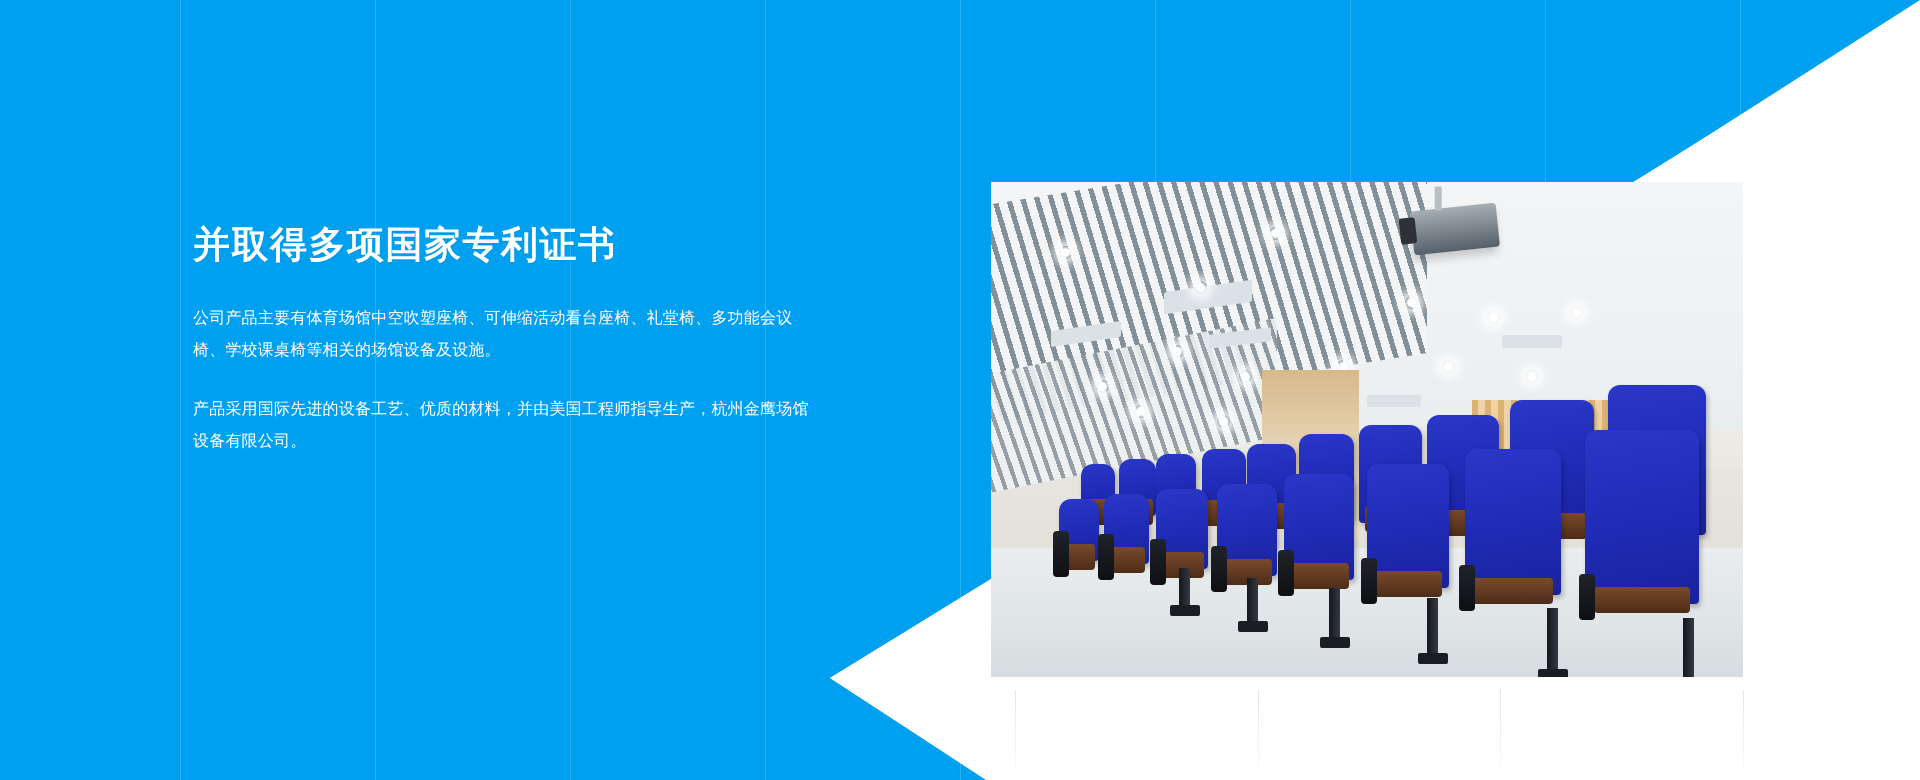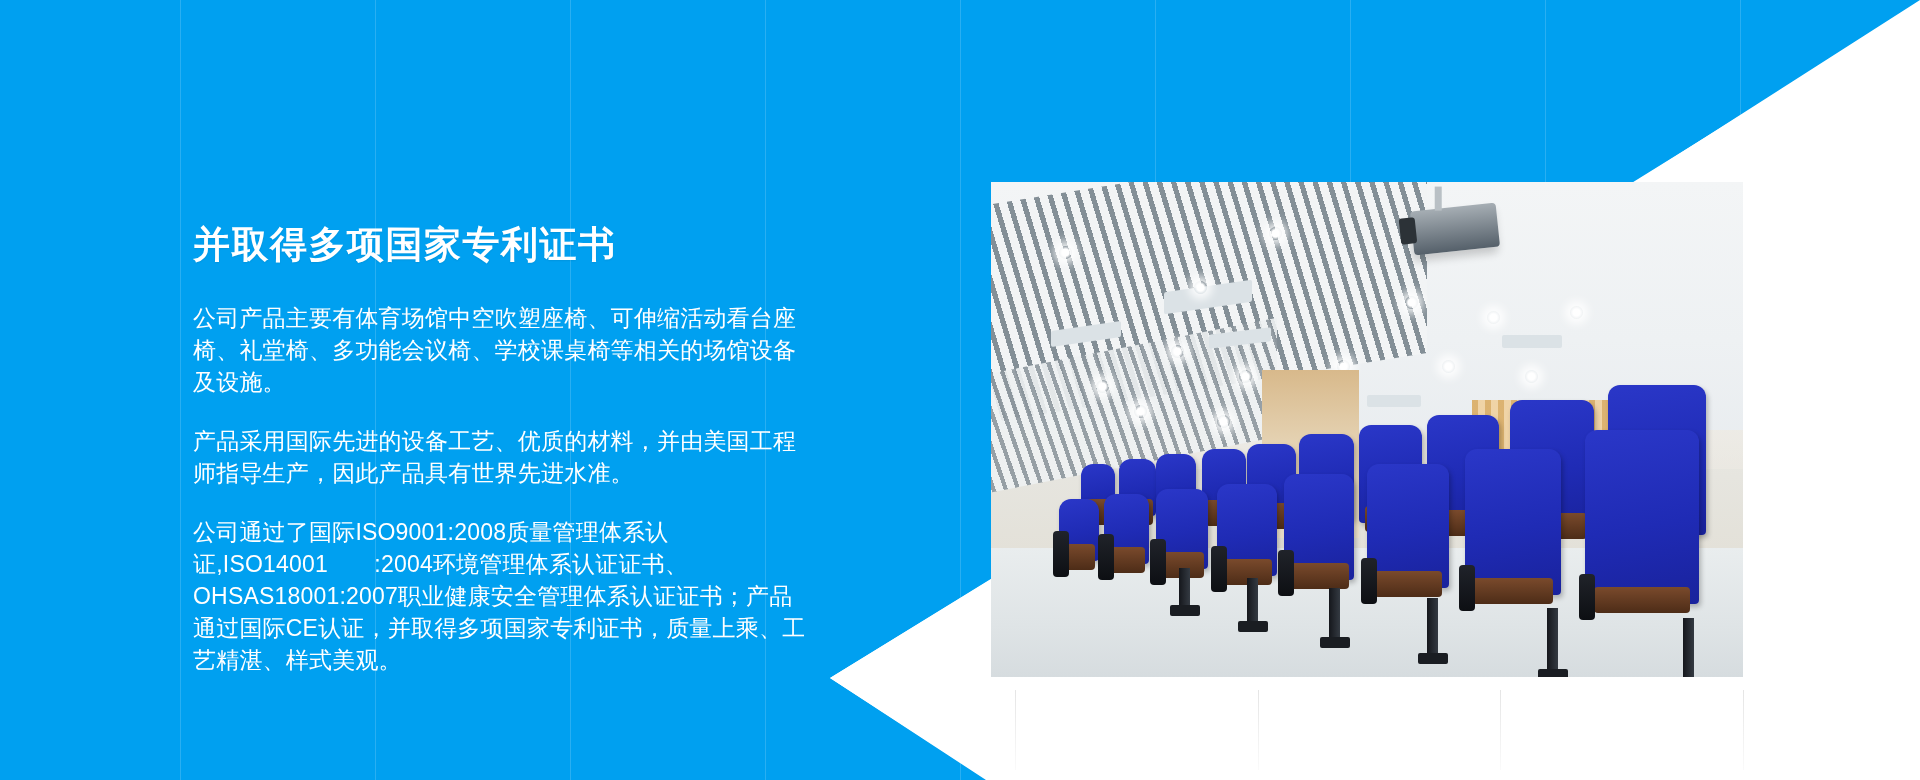--- a/index.html
+++ b/index.html
@@ -68,21 +68,21 @@
   }
   .copy h1 {
     font-size:37px;
     font-weight:bold;
     letter-spacing:1.5px;
     line-height:1.25;
     margin-bottom:34px;
     text-shadow:0 1px 2px rgba(0,0,0,0.07);
   }
   .copy p {
-    font-size:23px;
+    font-size:16px;
     line-height:32px;
     margin-bottom:27px;
     letter-spacing:0.2px;
     font-weight:400;
   }
   .copy p:last-child { margin-bottom:0; }
 
   
   .photo {
     position:absolute;
@@ -220,22 +220,21 @@
       <div class="gl" style="left: 1350px;"></div>
       <div class="gl" style="left: 1545px;"></div>
       <div class="gl" style="left: 1740px;"></div>
     </div>
 
   <div class="white-wedge"></div>
 
   <div class="copy">
     <h1>并取得多项国家专利证书</h1>
     <p>公司产品主要有体育场馆中空吹塑座椅、可伸缩活动看台座椅、礼堂椅、多功能会议椅、学校课桌椅等相关的场馆设备及设施。</p>
-    <p>产品采用国际先进的设备工艺、优质的材料，并由美国工程师指导生产，因此产品具有世界先进水准。</p>
-    <p>公司通过了国际ISO9001:2008质量管理体系认证,ISO14001　　:2004环境管理体系认证证书、OHSAS18001:2007职业健康安全管理体系认证证书；产品通过国际CE认证，并取得多项国家专利证书，质量上乘、工艺精湛、样式美观。</p>
+    <p>产品采用国际先进的设备工艺、优质的材料，并由美国工程师指导生产，杭州金鹰场馆设备有限公司。</p>
   </div>
 
   <div class="photo">
     <div class="scene">
       <div class="ceiling"></div>
       <div class="back-wall"></div>
       <div class="slats-a"></div>
       <div class="slats-b"></div>
 
       <div class="softbox" style="left:23%;top:21%;width:88px;height:22px;transform:skewY(-8deg);"></div>

